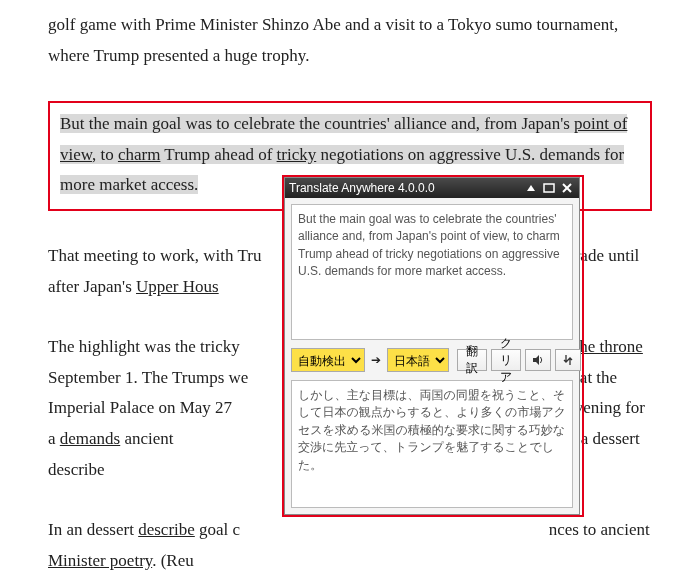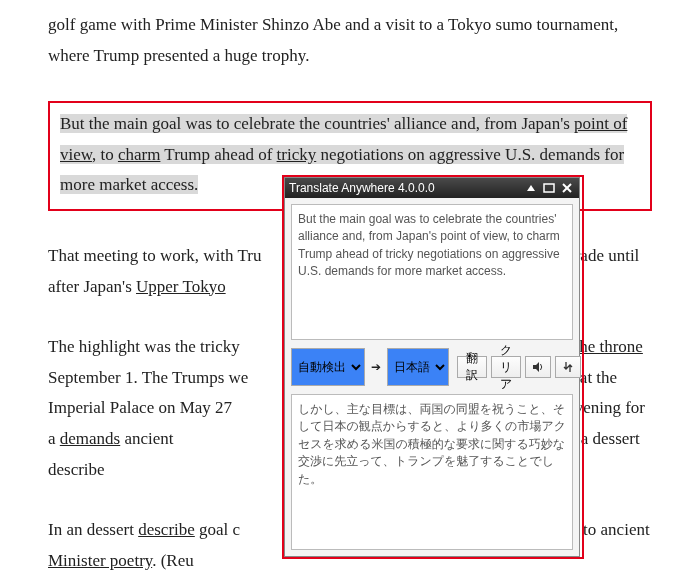--- a/index.html
+++ b/index.html
@@ -8,44 +8,44 @@
   .u{text-decoration:underline}
   .hlbox{border:2px solid #e2001a;padding:6px 10px 8px 10px;margin:0 0 30px 0}
   .hl{background:#d9d9d9}
   .popup-wrap{position:absolute;left:282px;top:175px;width:298px;border:2px solid #e2001a}
   .popup{background:#f4f4f4;border:1px solid #888;width:294px}
   .titlebar{background:linear-gradient(#4a4a4a,#222);color:#fff;font:12px Arial,sans-serif;display:flex;align-items:center;height:20px;padding:0 4px}
   .titlebar .t{flex:1}
   .wbtn{width:16px;height:14px;display:inline-flex;align-items:center;justify-content:center;margin-left:2px;cursor:pointer}
   .wbtn svg{width:14px;height:12px}
   .pane{margin:6px;background:#fff;border:1px solid #bbb;padding:6px;font:12px/1.45 Arial,sans-serif;color:#555;height:136px;overflow:hidden;box-sizing:border-box}
-  .pane.out{height:156px}
+  .pane.out{height:128px}
   .ctrl{display:flex;align-items:center;gap:4px;padding:2px 6px;font:12px Arial,sans-serif}
-  .sel{border:1px solid #aaa;background:#3b82f6;height:38px;font:12px Arial,sans-serif;padding:4px 2px}
+  .sel{border:1px solid #aaa;background:#fde047;height:24px;font:12px Arial,sans-serif;padding:4px 2px}
   .arrow{font:12px Arial,sans-serif;padding:0 2px}
   .btn{border:1px solid #aaa;background:linear-gradient(#fdfdfd,#eee);height:22px;padding:0 8px;font:12px Arial,sans-serif;cursor:pointer;display:inline-flex;align-items:center;justify-content:center}
   .btn.icon{padding:0 6px}
   .spacer{flex:1}
 </style>
 </head>
 <body>
 
 <div class="article">
   <p>golf game with Prime Minister Shinzo Abe and a visit to a Tokyo sumo tournament, where Trump presented a huge trophy.</p>
 
   <div class="hlbox">
     <span class="hl">
       <span>But the main goal was to celebrate the countries' alliance and, from Japan's </span><span class="u">point of view</span><span>, to </span><span class="u">charm</span><span> Trump ahead of </span><span class="u">tricky</span><span> negotiations on aggressive U.S. demands for more market access.</span>
     </span>
   </div>
 
   <p>
     <span>That meeting to work, with Tru</span>
     <span style="display:inline-block;width:300px"></span>
-    <span>trade until after Japan's </span><span class="u">Upper Tokyo</span>
+    <span>trade until after Japan's </span><span class="u">Upper Hous</span>
   </p>
 
   <p>
     <span>The highlight was the tricky</span>
     <span style="display:inline-block;width:296px"></span>
     <span class="u">d to the throne</span>
     <span> September 1. The Trumps we</span>
     <span style="display:inline-block;width:280px"></span>
     <span>asako at the Imperial Palace on May 27</span>
     <span style="display:inline-block;width:284px"></span>

